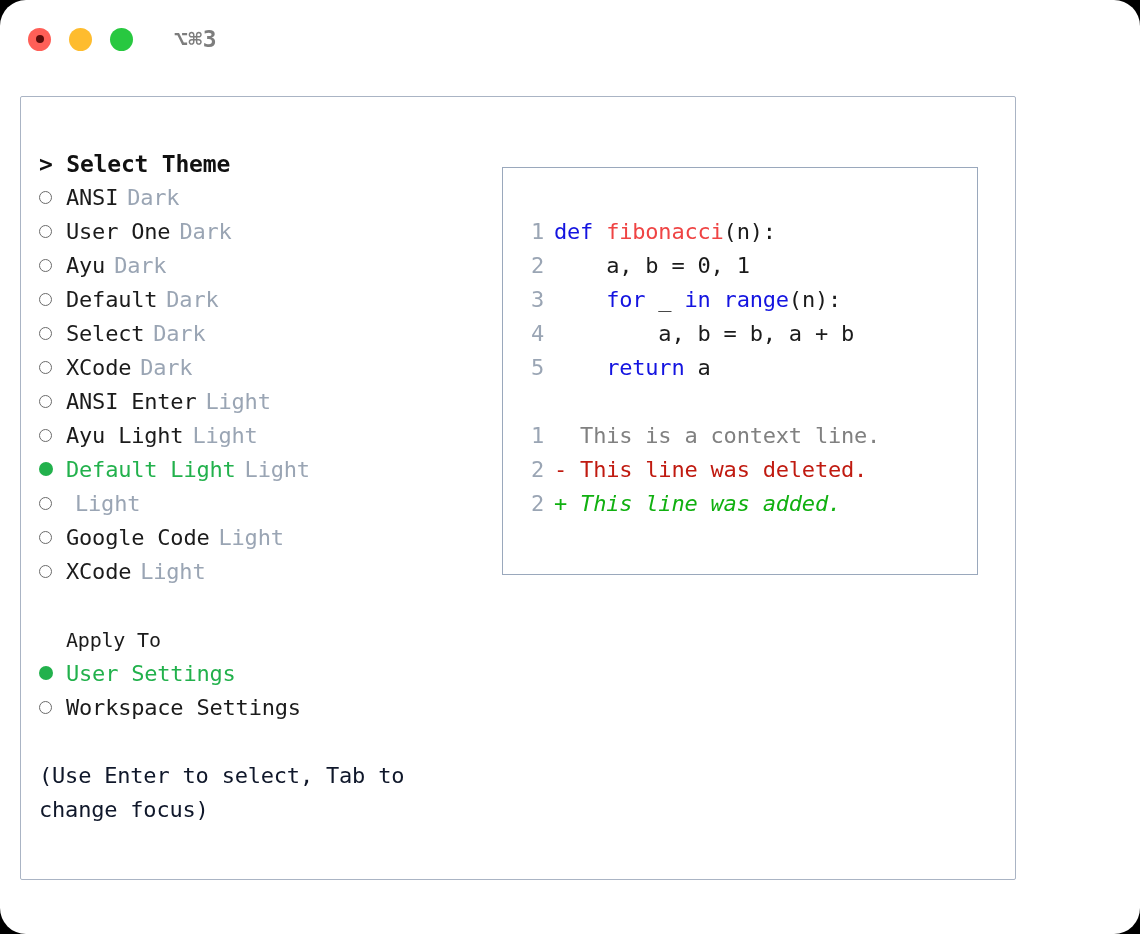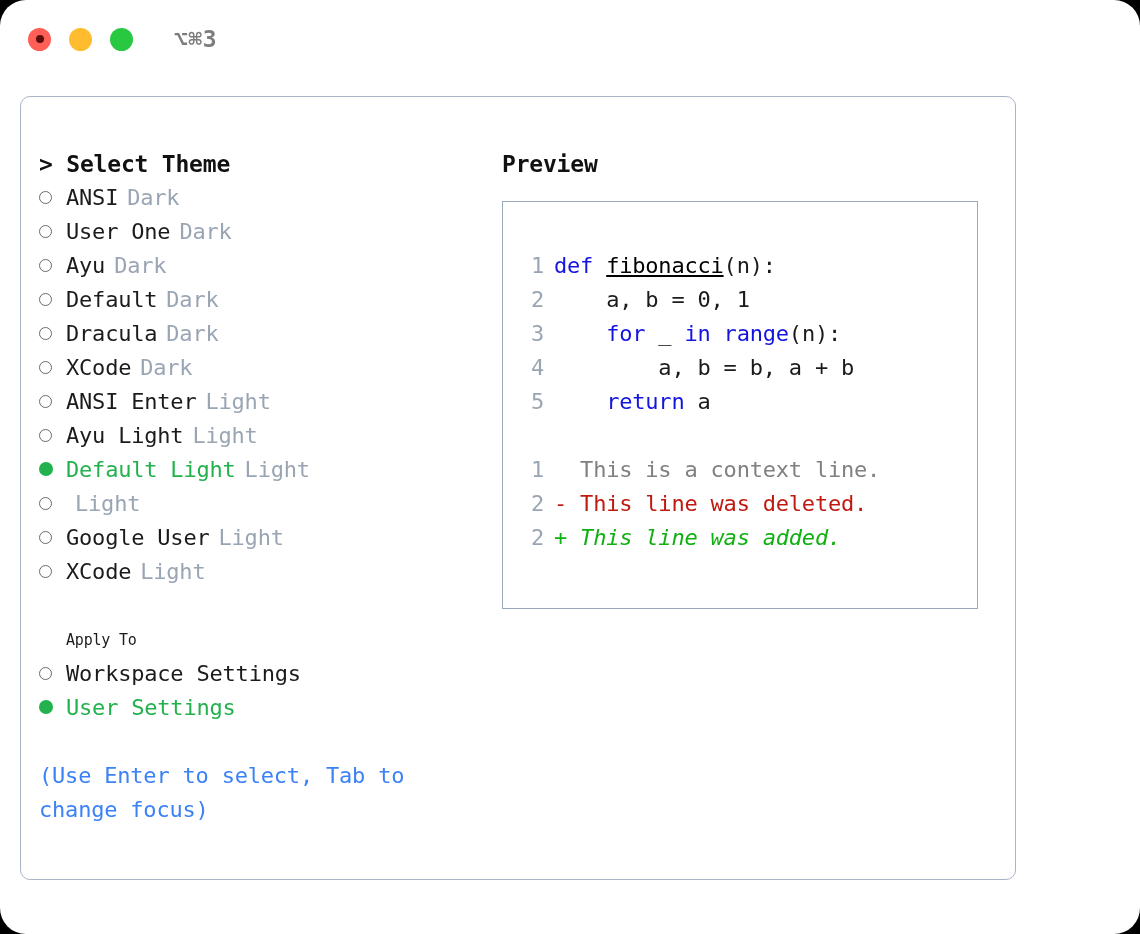--- a/index.html
+++ b/index.html
@@ -68,21 +68,21 @@
   }
 
   
   .frame {
     position: absolute;
     left: 20px;
     top: 96px;
     width: 996px;
     height: 784px;
     border: 1.6px solid #aab4c4;
-    border-radius: 10px;
+    border-radius: 2px;
     box-sizing: border-box;
     background: #ffffff;
   }
 
   .cols {
     position: absolute;
     left: 0; top: 0;
     width: 100%;
     height: 100%;
   }
@@ -137,34 +137,34 @@
     top: -1px;
   }
   .name     { color: #1b1b1b; }
   .name.sel { color: #22b14c; }
   .tag {
     color: #9aa5b4;
     margin-left: 9px;
   }
 
   .subhead {
-    font-size: 15px;
+    font-size: 20px;
     color: #1b1b1b;
     line-height: 34px;
     padding-left: 27px;
     white-space: pre;
     letter-spacing: -0.2px;
   }
 
   .spacer-lg { height: 34px; }
 
   .hint {
     margin-top: 34px;
     font-size: 22px;
-    color: #3b82f6;
+    color: #0f172a;
     line-height: 34px;
     width: 400px;
     letter-spacing: -0.2px;
   }
 
   
   .right {
     position: absolute;
     left: 481px;
     top: 50px;
@@ -199,21 +199,21 @@
   .cline { display: flex; align-items: baseline; white-space: pre; }
   .lnum {
     width: 28px;
     flex: 0 0 28px;
     text-align: right;
     color: #9aa5b4;
     margin-right: 10px;
   }
   .ctext { white-space: pre; }
   .tok-kw   { color: #1414e0; }
-  .tok-fn   { color: #000000; text-decoration: underline; }
+  .tok-fn   { color: #ef4444; }
   .tok-pl   { color: #1b1b1b; }
   .tok-ctx  { color: #808080; }
   .tok-del  { color: #c01a10; text-align: center; }
   .tok-add  { color: #10b010; font-style: italic; }
   .blank-line { height: 34px; }
 </style>
 </head>
 <body>
 
 <div class="page">
@@ -231,44 +231,43 @@
     <div class="cols">
 
       <div class="left">
         <div class="section-head">&gt; Select Theme</div>
 
         <div id="theme-list">
             <div class="row"><span class="bullet"><span class="dot-empty"></span></span><span class="name">ANSI</span><span class="tag">Dark</span></div>
             <div class="row"><span class="bullet"><span class="dot-empty"></span></span><span class="name">User One</span><span class="tag">Dark</span></div>
             <div class="row"><span class="bullet"><span class="dot-empty"></span></span><span class="name">Ayu</span><span class="tag">Dark</span></div>
             <div class="row"><span class="bullet"><span class="dot-empty"></span></span><span class="name">Default</span><span class="tag">Dark</span></div>
-            <div class="row"><span class="bullet"><span class="dot-empty"></span></span><span class="name">Dracula</span><span class="tag">Dark</span></div>
+            <div class="row"><span class="bullet"><span class="dot-empty"></span></span><span class="name">Select</span><span class="tag">Dark</span></div>
             <div class="row"><span class="bullet"><span class="dot-empty"></span></span><span class="name">XCode</span><span class="tag">Dark</span></div>
             <div class="row"><span class="bullet"><span class="dot-empty"></span></span><span class="name">ANSI Enter</span><span class="tag">Light</span></div>
             <div class="row"><span class="bullet"><span class="dot-empty"></span></span><span class="name">Ayu Light</span><span class="tag">Light</span></div>
             <div class="row"><span class="bullet"><span class="dot-full"></span></span><span class="name sel">Default Light</span><span class="tag">Light</span></div>
             <div class="row"><span class="bullet"><span class="dot-empty"></span></span><span class="tag">Light</span></div>
-            <div class="row"><span class="bullet"><span class="dot-empty"></span></span><span class="name">Google User</span><span class="tag">Light</span></div>
+            <div class="row"><span class="bullet"><span class="dot-empty"></span></span><span class="name">Google Code</span><span class="tag">Light</span></div>
             <div class="row"><span class="bullet"><span class="dot-empty"></span></span><span class="name">XCode</span><span class="tag">Light</span></div>
           </div>
 
         <div class="spacer-lg"></div>
 
         <div class="subhead">Apply To</div>
 
         <div id="apply-list">
+            <div class="row"><span class="bullet"><span class="dot-full"></span></span><span class="name sel">User Settings</span></div>
             <div class="row"><span class="bullet"><span class="dot-empty"></span></span><span class="name">Workspace Settings</span></div>
-            <div class="row"><span class="bullet"><span class="dot-full"></span></span><span class="name sel">User Settings</span></div>
           </div>
 
         <div class="hint">(Use Enter to select, Tab to change focus)</div>
       </div>
 
       <div class="right">
-        <div class="preview-title">Preview</div>
         <div class="preview-panel">
           <div class="code" id="code-area"><div class="cline"><span class="lnum">1</span><span class="ctext"><span class="tok-kw">def </span><span class="tok-fn">fibonacci</span><span class="tok-pl">(n):</span></span></div><div class="cline"><span class="lnum">2</span><span class="ctext"><span class="tok-pl">    a, b = 0, 1</span></span></div><div class="cline"><span class="lnum">3</span><span class="ctext"><span class="tok-pl">    </span><span class="tok-kw">for</span><span class="tok-pl"> _ </span><span class="tok-kw">in</span><span class="tok-pl"> </span><span class="tok-kw">range</span><span class="tok-pl">(n):</span></span></div><div class="cline"><span class="lnum">4</span><span class="ctext"><span class="tok-pl">        a, b = b, a + b</span></span></div><div class="cline"><span class="lnum">5</span><span class="ctext"><span class="tok-pl">    </span><span class="tok-kw">return</span><span class="tok-pl"> a</span></span></div><div class="blank-line"></div><div class="cline"><span class="lnum">1</span><span class="ctext tok-ctx">  This is a context line.</span></div><div class="cline"><span class="lnum">2</span><span class="ctext tok-del">- This line was deleted.</span></div><div class="cline"><span class="lnum">2</span><span class="ctext tok-add">+ This line was added.</span></div></div>
         </div>
       </div>
 
     </div>
   </div>
 </div>
 
 </body></html>

